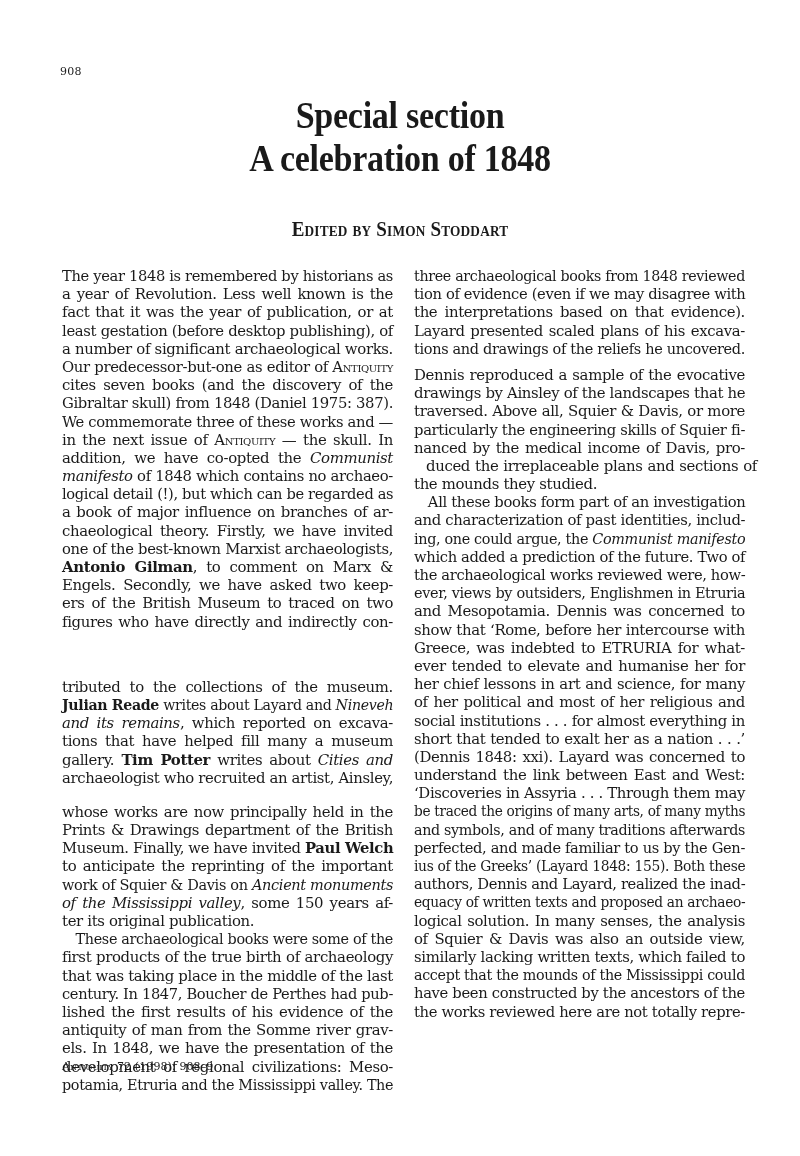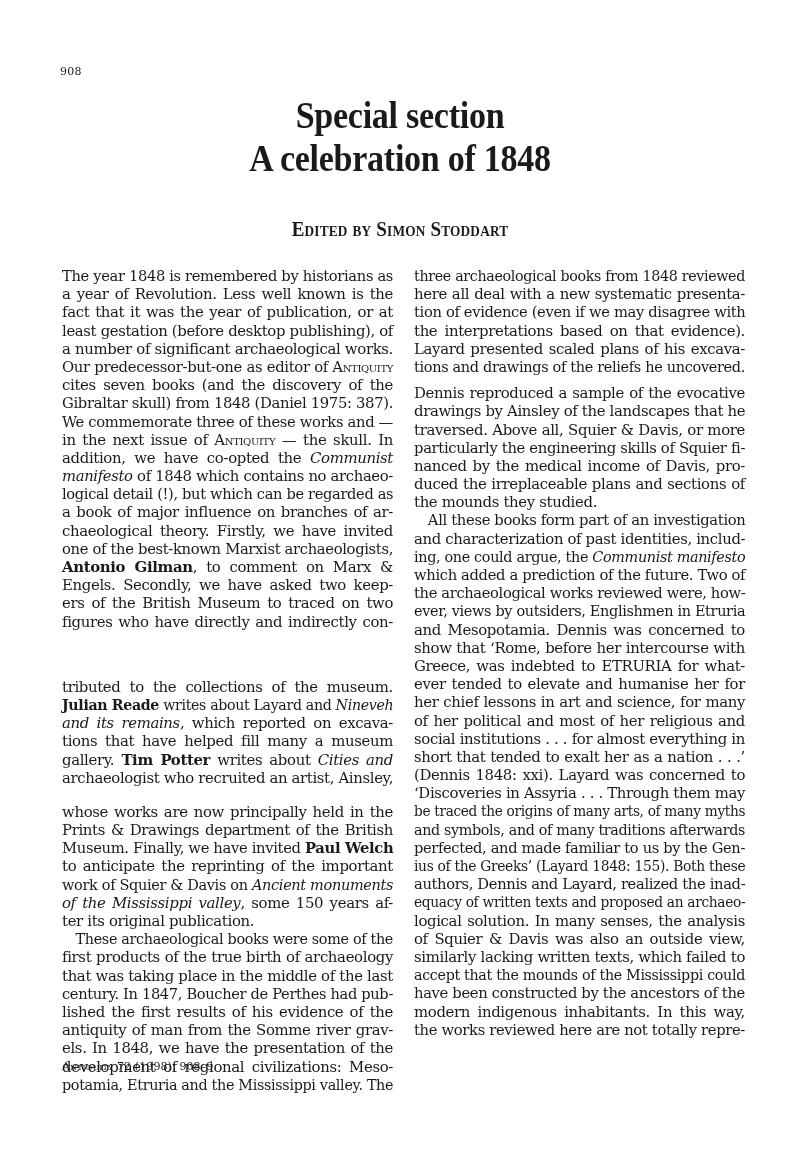--- a/index.html
+++ b/index.html
@@ -74,58 +74,57 @@
     <span class="line" style="display: block; width: 331px;"><span>that was taking place in the middle of the last</span></span>
     <span class="line" style="display: block; width: 337px; transform-origin: 0px 0px; transform: scaleX(0.982196);"><span>century. In 1847, Boucher de Perthes had pub-</span></span>
     <span class="line" style="display: block; width: 331px;"><span>lished the first results of his evidence of the</span></span>
     <span class="line" style="display: block; width: 331px;"><span>antiquity of man from the Somme river grav-</span></span>
     <span class="line" style="display: block; width: 331px;"><span>els. In 1848, we have the presentation of the</span></span>
     <span class="line" style="display: block; width: 331px;"><span>development of regional civilizations: Meso-</span></span>
     <span class="line" style="display: block; width: 343px; transform-origin: 0px 0px; transform: scaleX(0.965015);"><span>potamia, Etruria and the Mississippi valley. The</span></span>
   </div>
 <div class="column col-right" id="col-right">
     <span class="line" style="display: block; width: 346px; transform-origin: 0px 0px; transform: scaleX(0.956647);"><span>three archaeological books from 1848 reviewed</span></span>
-    <span class="line" style="display: block; width: 331px;"><span>here all deal with a new systematic presenta-</span></span>
     <span class="line" style="display: block; width: 335px; transform-origin: 0px 0px; transform: scaleX(0.98806);"><span>tion of evidence (even if we may disagree with</span></span>
     <span class="line" style="display: block; width: 331px;"><span>the interpretations based on that evidence).</span></span>
     <span class="line" style="display: block; width: 331px;"><span>Layard presented scaled plans of his excava-</span></span>
     <span class="line" style="display: block; width: 340px; transform-origin: 0px 0px; transform: scaleX(0.973529);"><span>tions and drawings of the reliefs he uncovered.</span></span>
     <span class="line" style="display: block; width: 331px; margin-top: 8px;"><span>Dennis reproduced a sample of the evocative</span></span>
     <span class="line" style="display: block; width: 331px;"><span>drawings by Ainsley of the landscapes that he</span></span>
     <span class="line" style="display: block; width: 331px;"><span>traversed. Above all, Squier &amp; Davis, or more</span></span>
     <span class="line" style="display: block; width: 333px; transform-origin: 0px 0px; transform: scaleX(0.993994);"><span>particularly the engineering skills of Squier fi-</span></span>
     <span class="line" style="display: block; width: 331px;"><span>nanced by the medical income of Davis, pro-</span></span>
-    <span class="line" style="display: block; width: 331px;"><span>duced the irreplaceable plans and sections of</span></span>
+    <span class="line" style="display: block; width: 331px; margin-left: 12px;"><span>duced the irreplaceable plans and sections of</span></span>
     <span class="line last" style="display: block; width: 331px;"><span>the mounds they studied.</span></span>
     <span class="line indent" style="display: block; width: 334px; transform-origin: 0px 0px; transform: scaleX(0.991018);"><span>All these books form part of an investigation</span></span>
     <span class="line" style="display: block; width: 332px; transform-origin: 0px 0px; transform: scaleX(0.996988);"><span>and characterization of past identities, includ-</span></span>
     <span class="line" style="display: block; width: 343px; transform-origin: 0px 0px; transform: scaleX(0.965015);"><span>ing, one could argue, the </span><span style="font-style: italic;">Communist manifesto</span></span>
     <span class="line" style="display: block; width: 335px; transform-origin: 0px 0px; transform: scaleX(0.98806);"><span>which added a prediction of the future. Two of</span></span>
     <span class="line" style="display: block; width: 336px; transform-origin: 0px 0px; transform: scaleX(0.985119);"><span>the archaeological works reviewed were, how-</span></span>
     <span class="line" style="display: block; width: 341px; transform-origin: 0px 0px; transform: scaleX(0.970674);"><span>ever, views by outsiders, Englishmen in Etruria</span></span>
     <span class="line" style="display: block; width: 331px;"><span>and Mesopotamia. Dennis was concerned to</span></span>
     <span class="line" style="display: block; width: 331px;"><span>show that ‘Rome, before her intercourse with</span></span>
     <span class="line" style="display: block; width: 331px;"><span>Greece, was indebted to ETRURIA for what-</span></span>
     <span class="line" style="display: block; width: 331px;"><span>ever tended to elevate and humanise her for</span></span>
     <span class="line" style="display: block; width: 331px;"><span>her chief lessons in art and science, for many</span></span>
     <span class="line" style="display: block; width: 331px;"><span>of her political and most of her religious and</span></span>
     <span class="line" style="display: block; width: 331px;"><span>social institutions . . . for almost everything in</span></span>
     <span class="line" style="display: block; width: 331px;"><span>short that tended to exalt her as a nation . . .’</span></span>
     <span class="line" style="display: block; width: 331px;"><span>(Dennis 1848: xxi). Layard was concerned to</span></span>
+    <span class="line" style="display: block; width: 331px;"><span>understand the link between East and West:</span></span>
     <span class="line" style="display: block; width: 332px; transform-origin: 0px 0px; transform: scaleX(0.996988);"><span>‘Discoveries in Assyria . . . Through them may</span></span>
     <span class="line" style="display: block; width: 360px; transform-origin: 0px 0px; transform: scaleX(0.919444);"><span>be traced the origins of many arts, of many myths</span></span>
     <span class="line" style="display: block; width: 345px; transform-origin: 0px 0px; transform: scaleX(0.95942);"><span>and symbols, and of many traditions afterwards</span></span>
     <span class="line" style="display: block; width: 337px; transform-origin: 0px 0px; transform: scaleX(0.982196);"><span>perfected, and made familiar to us by the Gen-</span></span>
     <span class="line" style="display: block; width: 356px; transform-origin: 0px 0px; transform: scaleX(0.929775);"><span>ius of the Greeks’ (Layard 1848: 155). Both these</span></span>
     <span class="line" style="display: block; width: 335px; transform-origin: 0px 0px; transform: scaleX(0.98806);"><span>authors, Dennis and Layard, realized the inad-</span></span>
     <span class="line" style="display: block; width: 358px; transform-origin: 0px 0px; transform: scaleX(0.924581);"><span>equacy of written texts and proposed an archaeo-</span></span>
     <span class="line" style="display: block; width: 331px;"><span>logical solution. In many senses, the analysis</span></span>
     <span class="line" style="display: block; width: 331px;"><span>of Squier &amp; Davis was also an outside view,</span></span>
     <span class="line" style="display: block; width: 331px;"><span>similarly lacking written texts, which failed to</span></span>
     <span class="line" style="display: block; width: 345px; transform-origin: 0px 0px; transform: scaleX(0.95942);"><span>accept that the mounds of the Mississippi could</span></span>
     <span class="line" style="display: block; width: 334px; transform-origin: 0px 0px; transform: scaleX(0.991018);"><span>have been constructed by the ancestors of the</span></span>
-    <span class="line" style="display: block; width: 331px;"><span>modern indigenous inhabitants. In this way,</span></span>
     <span class="line" style="display: block; width: 334px; transform-origin: 0px 0px; transform: scaleX(0.991018);"><span>the works reviewed here are not totally repre-</span></span>
   </div>
 
 <div class="footer">
   <span class="sc">Antiquity</span><span> 72 (1998): 908–9</span>
 </div>
 
 </body></html>

